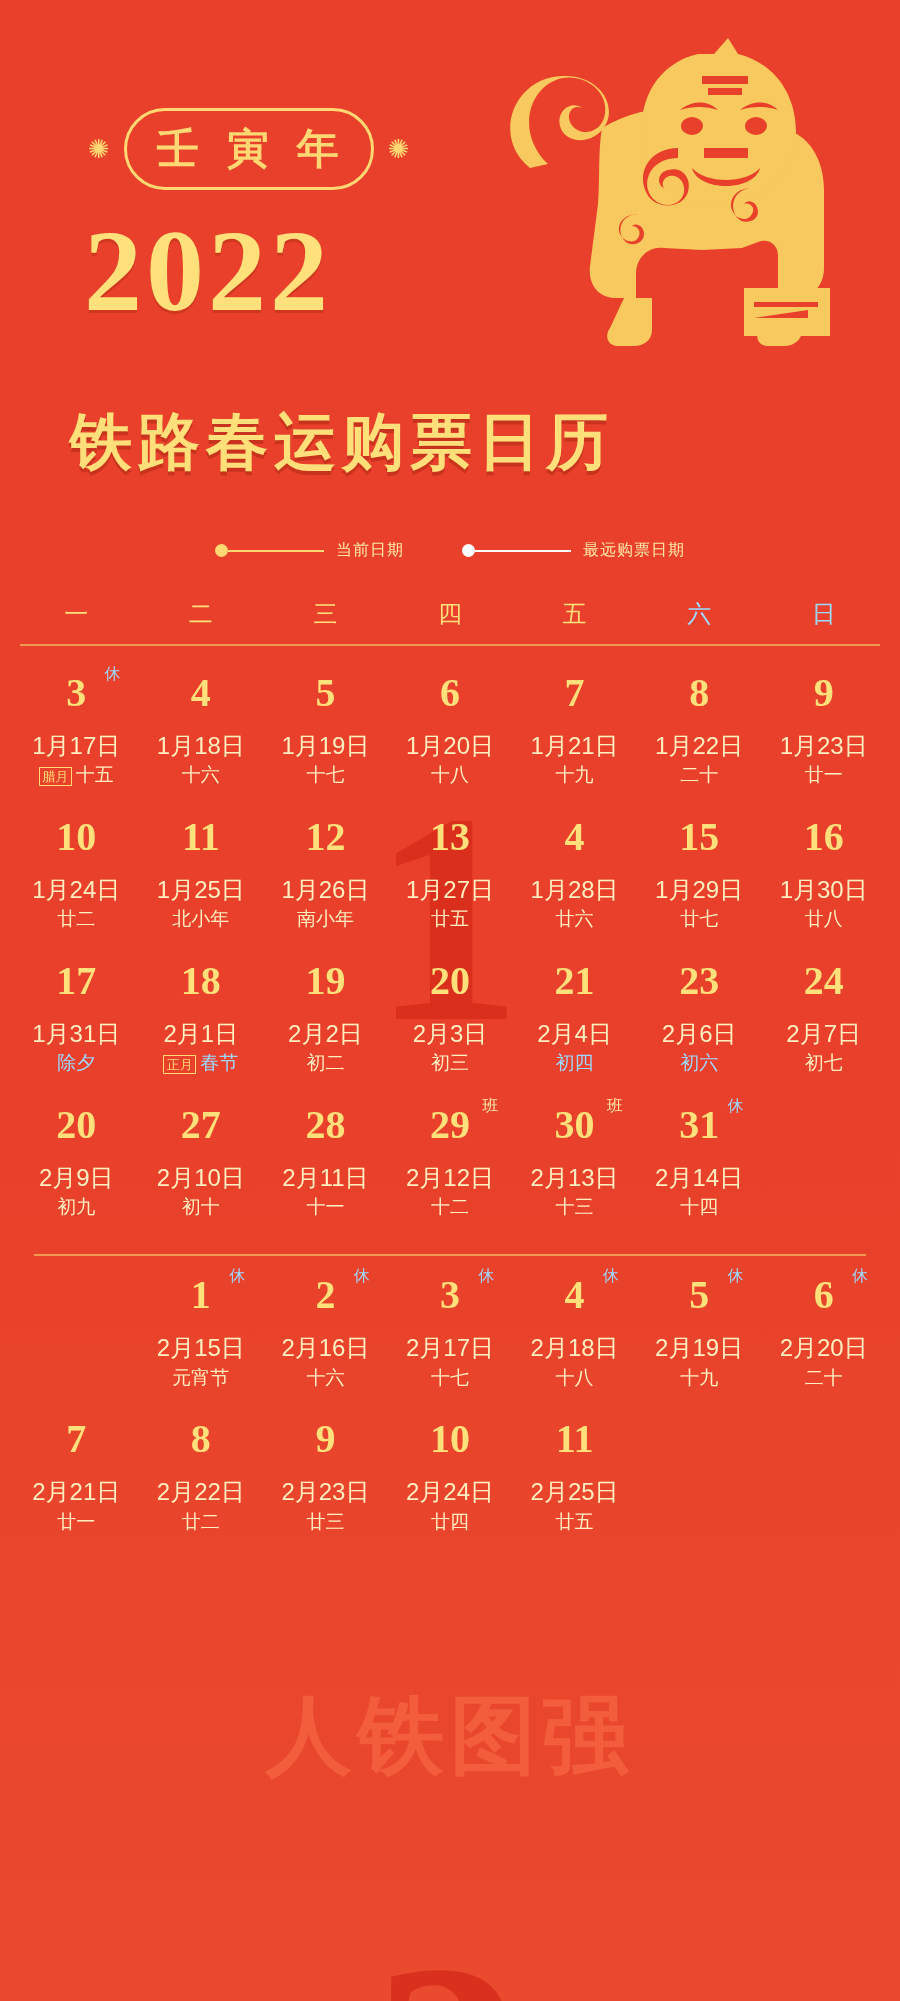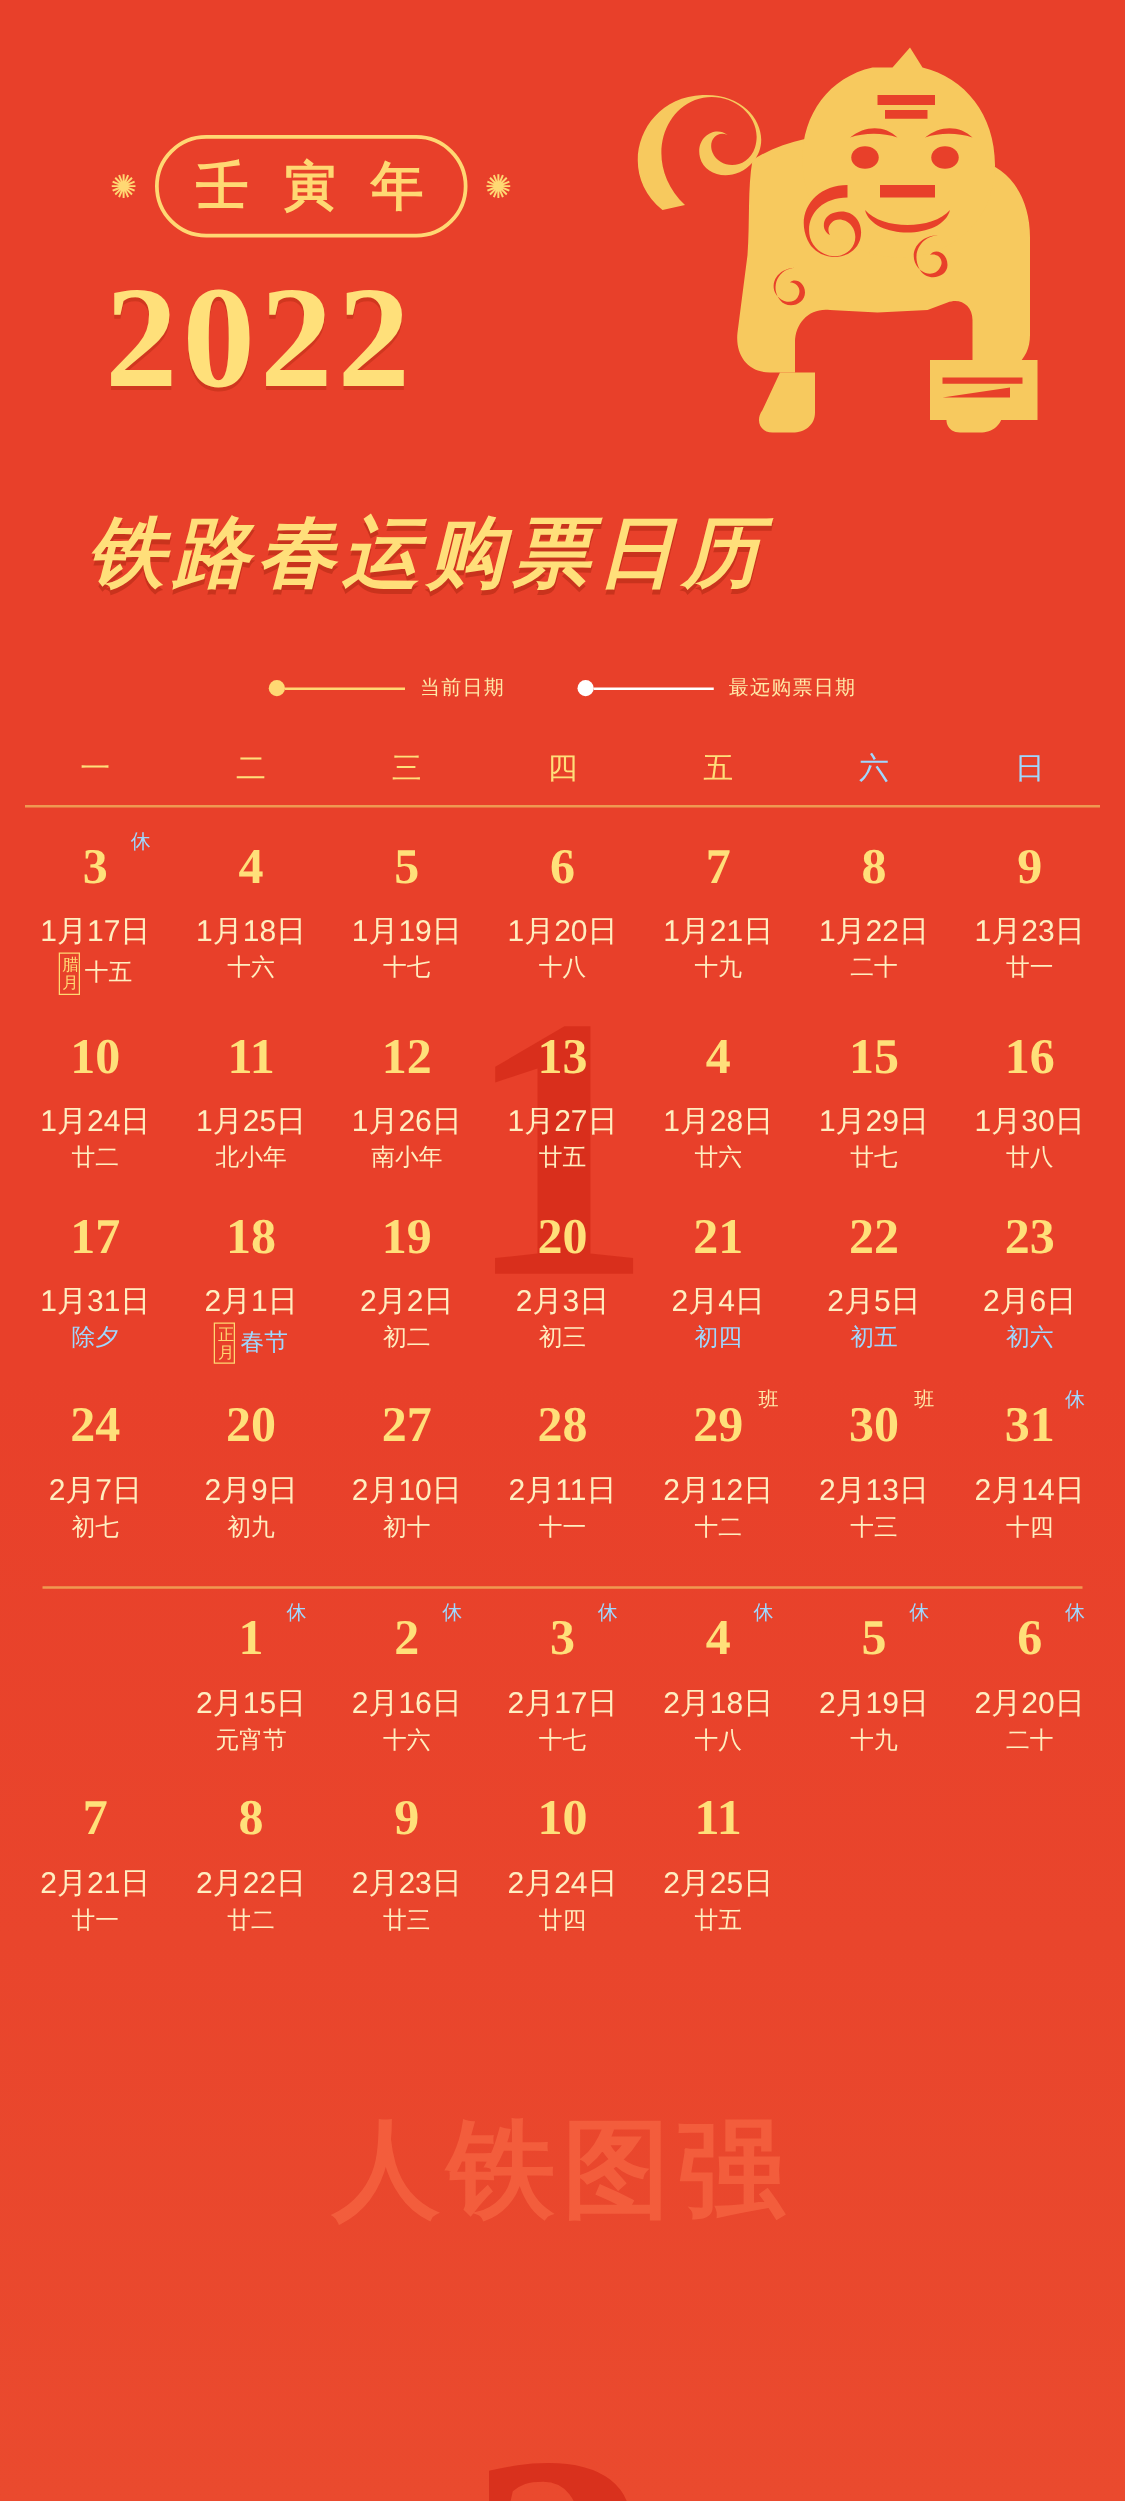--- a/index.html
+++ b/index.html
@@ -59,21 +59,20 @@
   }
   .main-title{
     position:absolute;
     left:70px; top:400px;
     font-size:62px;
     font-weight:bold;
     color:#ffdf7a;
     letter-spacing:6px;
     text-shadow:0 4px 0 #c9331d;
     font-family:"Liberation Sans","DejaVu Sans",sans-serif;
-    font-style:italic;
   }
 
   
   .tiger{
     position:absolute;
     right:28px; top:18px;
     width:420px;height:360px;
   }
 
   
@@ -188,21 +187,21 @@
     right:14px;
     color:#ffe9a8;
   }
   .lunar-box{
     display:inline-block;
     border:1px solid #ffd873;
     color:#ffd873;
     font-size:13px;
     padding:2px 2px;
     line-height:1.05;
-    width:17px;
+    width:33px;
     vertical-align:middle;
     margin-right:4px;
     box-sizing:border-box;
   }
   .divider{
     height:2px;
     background:#f2b75f;
     opacity:.75;
     margin:18px 20px 6px;
   }
@@ -400,25 +399,20 @@
           <div class="daynum">20</div>
           <div class="sub1">2月3日</div>
           <div class="sub2"><span>初三</span></div>
         </div>
         <div class="cell">
           <div class="daynum">21</div>
           <div class="sub1">2月4日</div>
           <div class="sub2 blue"><span>初四</span></div>
         </div>
         <div class="cell">
-          <div class="daynum">22</div>
-          <div class="sub1">2月5日</div>
-          <div class="sub2 blue"><span>初五</span></div>
-        </div>
-        <div class="cell">
           <div class="daynum">23</div>
           <div class="sub1">2月6日</div>
           <div class="sub2 blue"><span>初六</span></div>
         </div>
         <div class="cell">
           <div class="daynum">24</div>
           <div class="sub1">2月7日</div>
           <div class="sub2"><span>初七</span></div>
         </div>
         <div class="cell">

